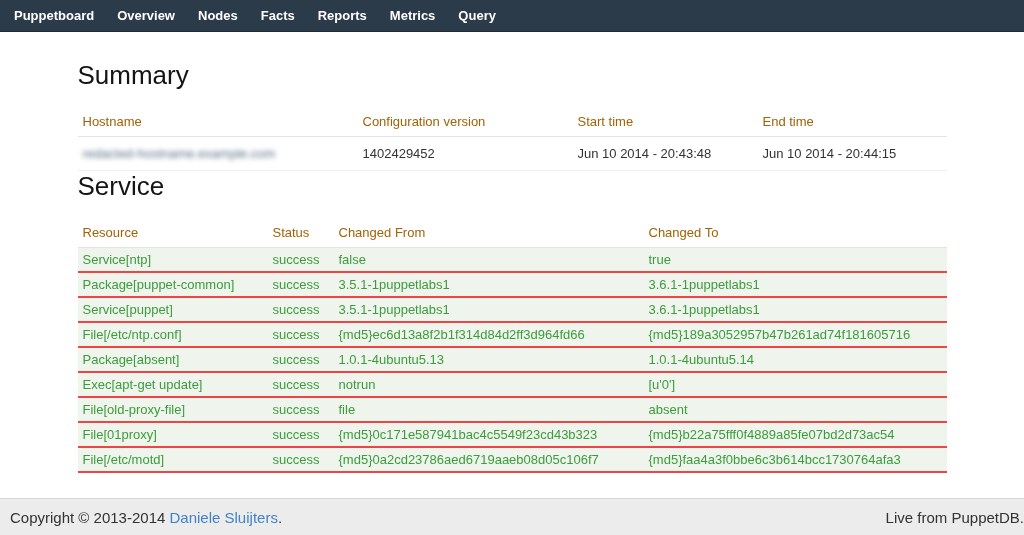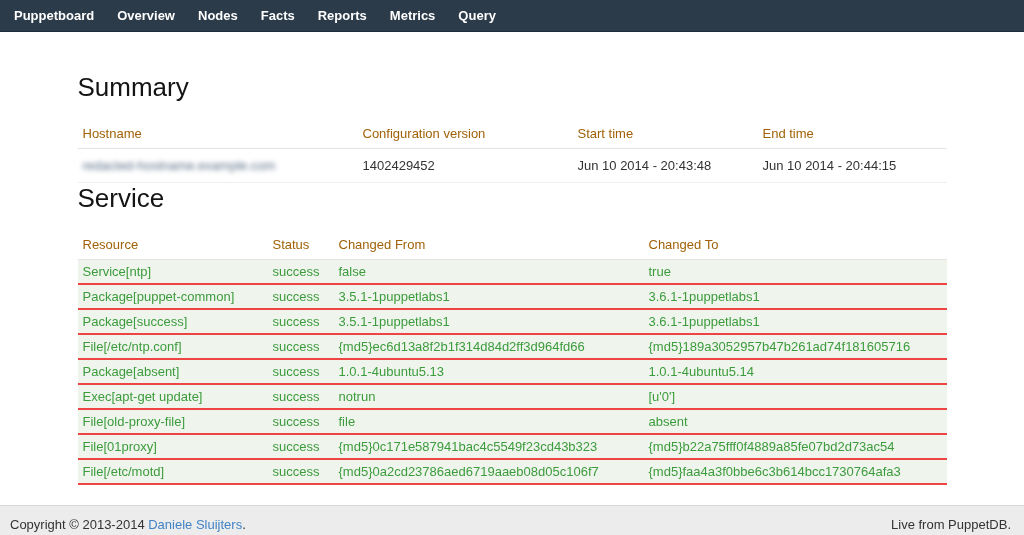--- a/index.html
+++ b/index.html
@@ -26,21 +26,21 @@
     font-size: 13px;
     font-weight: 700;
     margin-right: 23px;
     text-decoration: none;
     cursor: pointer;
     white-space: nowrap;
   }
 
   
   .main { flex: 1 1 auto; background: #fff; }
-  .container { width: 869px; margin: 12px auto; padding-top: 28px; }
+  .container { width: 869px; margin: 0 auto; padding-top: 28px; }
 
   h1.section-heading {
     font-size: 26px;
     font-weight: 400;
     color: #141414;
     margin: 0 0 18px 0;
     letter-spacing: 0;
   }
   .events-heading { margin-top: 24px; }
 
@@ -83,22 +83,22 @@
   .col-resource { width: 190px; }
   .col-status   { width: 66px; }
   .col-from     { width: 310px; }
 
   
   .footer {
     flex: 0 0 37px; height: 37px;
     background: #ececec;
     border-top: 1px solid #d9d9d9;
     display: flex; align-items: center; justify-content: space-between;
-    padding: 0 13px 0 10px;
-    font-size: 13px;
+    padding: 0 0 0 10px;
+    font-size: 15px;
     color: #333;
   }
   .footer a { color: #4183c4; text-decoration: none; cursor: pointer; }
 </style>
 </head>
 <body>
 
 <nav class="navbar">
   <a class="brand">Puppetboard</a>
   <a class="nav-item">Overview</a>
@@ -156,21 +156,21 @@
           </tr>
 
           <tr>
             <td>Package[puppet-common]</td>
             <td>success</td>
             <td>3.5.1-1puppetlabs1</td>
             <td>3.6.1-1puppetlabs1</td>
           </tr>
 
           <tr>
-            <td>Package[success]</td>
+            <td>Service[puppet]</td>
             <td>success</td>
             <td>3.5.1-1puppetlabs1</td>
             <td>3.6.1-1puppetlabs1</td>
           </tr>
 
           <tr>
             <td>File[/etc/ntp.conf]</td>
             <td>success</td>
             <td>{md5}ec6d13a8f2b1f314d84d2ff3d964fd66</td>
             <td>{md5}189a3052957b47b261ad74f181605716</td>

